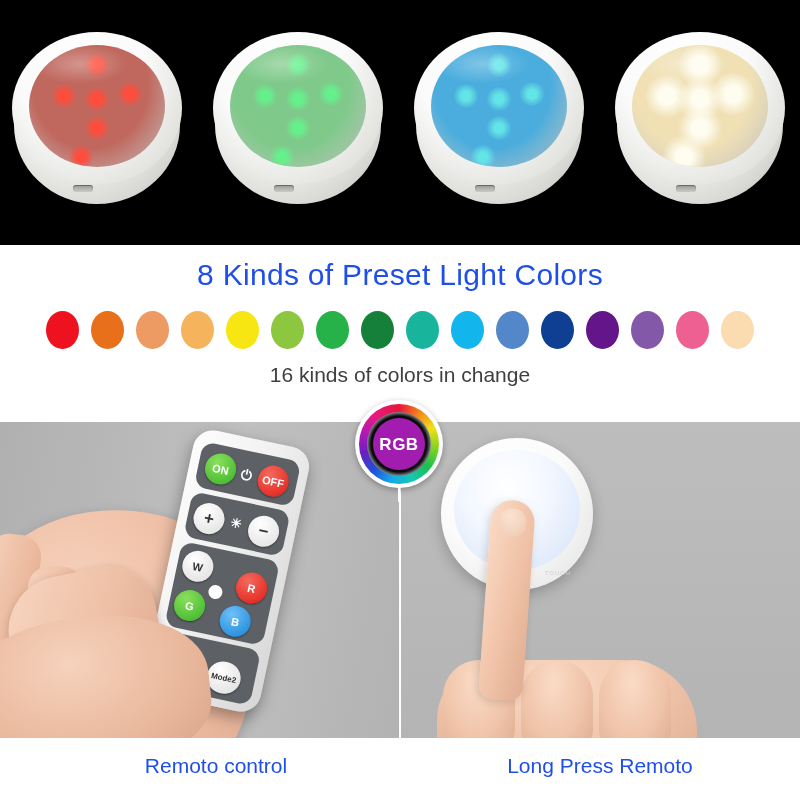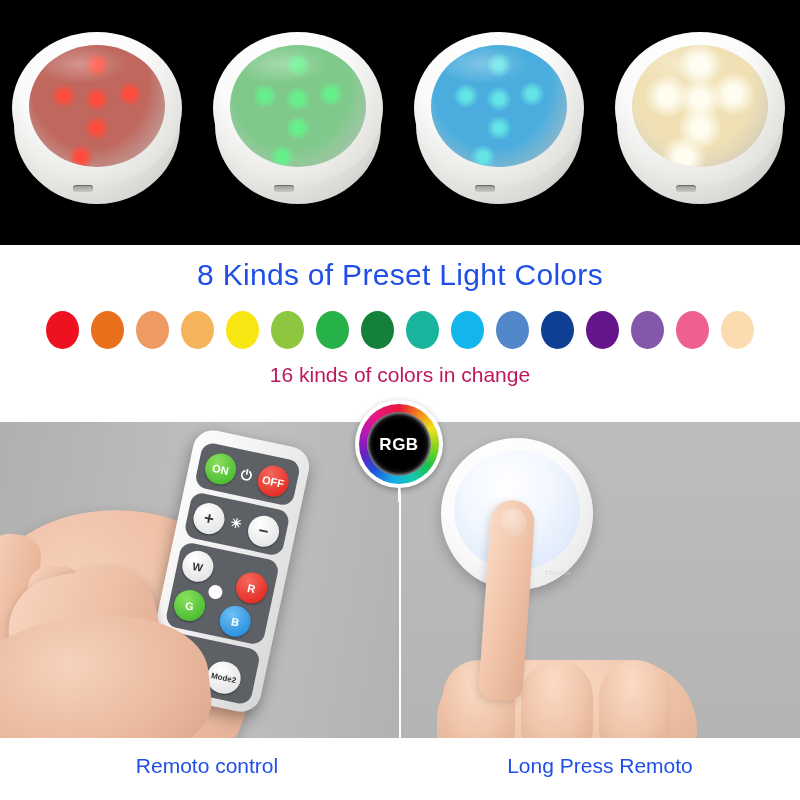--- a/index.html
+++ b/index.html
@@ -111,21 +111,21 @@
     color: #1f4fe8;
     letter-spacing: 0.3px;
     white-space: nowrap;
   }
   .subline {
     position: absolute;
     left: 0; top: 118px;
     width: 800px;
     text-align: center;
     font-size: 21px;
-    color: #be185d;
+    color: #404040;
     white-space: nowrap;
   }
   .swatches {
     position: absolute;
     left: 0; top: 65px;
     width: 800px; height: 40px;
     display: flex;
     justify-content: center;
     align-items: center;
     gap: 12px;
@@ -167,21 +167,21 @@
     left: 12px; top: 12px;
     width: 64px; height: 64px;
     border-radius: 50%;
     background: radial-gradient(circle at 50% 50%, #0b0b0b 0%, #0b0b0b 62%, #eaf4ff 78%, #ffffff 92%, #dfeaf6 100%);
   }
   .rgb-core {
     position: absolute;
     left: 18px; top: 18px;
     width: 52px; height: 52px;
     border-radius: 50%;
-    background: #000000;
+    background: #a21caf;
     display: flex;
     align-items: center;
     justify-content: center;
   }
   .rgb-core-label {
     color: #ffffff;
     font-size: 17px;
     font-weight: bold;
     letter-spacing: 0.5px;
     line-height: 1;
@@ -380,21 +380,21 @@
   }
   .caption {
     position: absolute;
     top: 16px;
     width: 400px;
     text-align: center;
     font-size: 21px;
     color: #1f4fe8;
     white-space: nowrap;
   }
-  .caption.cl { left: 7px; }
+  .caption.cl { left: 16px; }
   .caption.cr { left: 400px; }
 </style>
 </head>
 <body>
 
 <div id="page">
 
   <div class="hero">
     <div class="puck-row">
 

